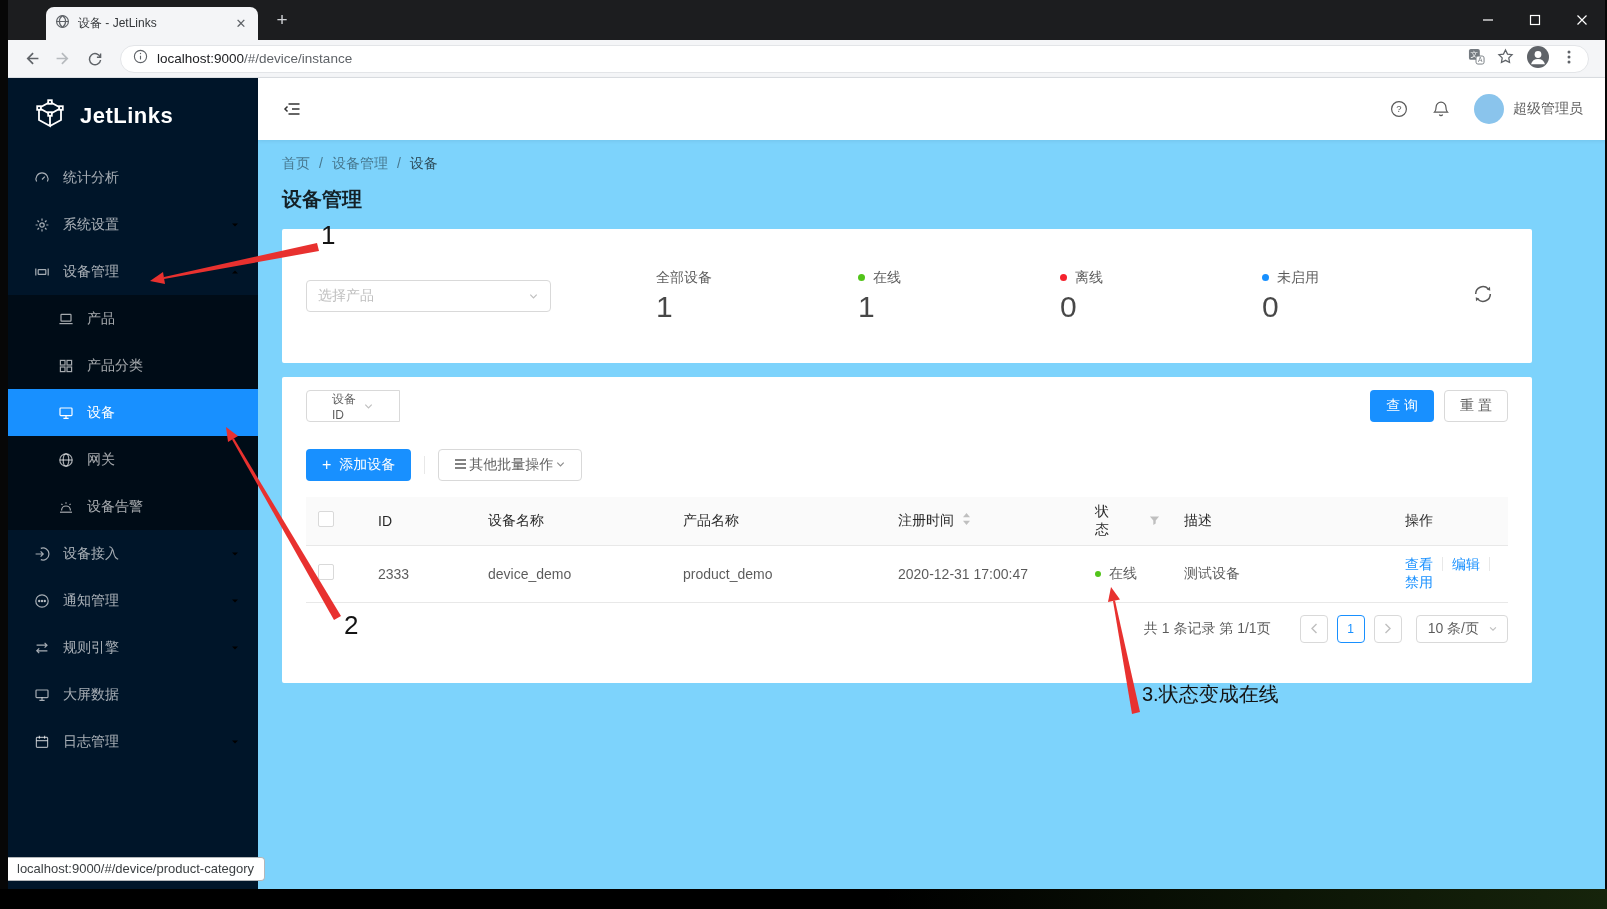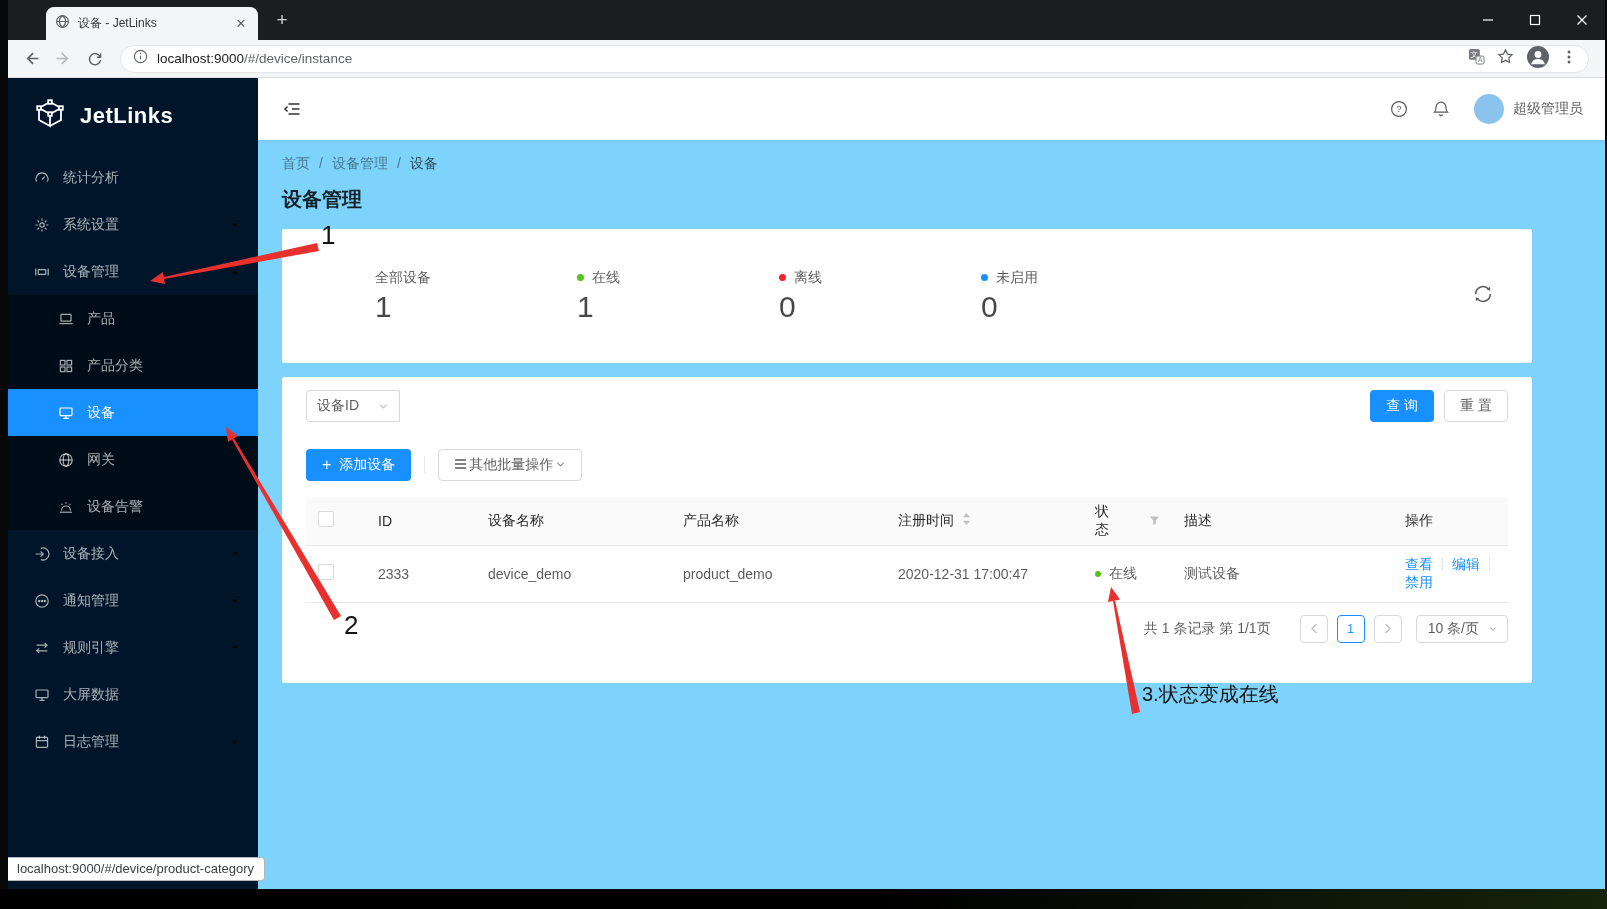--- a/index.html
+++ b/index.html
@@ -69,35 +69,35 @@
   .breadcrumb .current { color:rgba(0,0,0,.65); }
   .crumb { cursor:pointer; }
   .page-title { font-size:20px; font-weight:700; color:rgba(0,0,0,.85); line-height:28px; margin-bottom:16px; }
 
   .card { background:#fff; border-radius:2px; width:1250px; }
   .card-stats { height:134px; display:flex; align-items:center; padding:0 24px; margin-bottom:14px; }
   .sel-box { border:1px solid #d9d9d9; border-radius:4px; height:32px; background:#fff;
              display:flex; align-items:center; padding:0 11px; font-size:14px; cursor:pointer; }
   .product-select { width:245px; color:#bfbfbf; }
   .sel-box .caret { margin-left:auto; }
-  .stats { display:flex; flex:1; margin-left:69px; }
+  .stats { display:flex; flex:1; margin-left:105px; }
   .stat { width:202px; }
   .stat-label { font-size:14px; color:rgba(0,0,0,.65); display:flex; align-items:center; gap:8px; }
   .dot { width:7px; height:7px; border-radius:50%; display:inline-block; flex-shrink:0; }
   .dot-online { background:#52c41a; }
   .dot-offline { background:#f5222d; }
   .dot-notenabled { background:#1890ff; }
   .stat-value { font-size:30px; color:rgba(0,0,0,.72); margin-top:3px; }
   .sync-btn { margin-left:auto; margin-right:14px; cursor:pointer; }
 
   .card-table { padding:13px 24px 40px; }
   .search-row { display:flex; align-items:center; }
   .compound { display:flex; }
   .field-select { width:94px; height:32px; border:1px solid #d9d9d9; border-radius:4px 0 0 4px; background:#fff;
-                  display:flex; align-items:center; padding:0 10px; font-size:14px; color:rgba(0,0,0,.65); cursor:pointer; }
+                  display:flex; align-items:center; padding:0 25px; font-size:12px; color:rgba(0,0,0,.65); cursor:pointer; }
   .field-select .caret { margin-left:auto; }
   .search-input { width:277px; height:32px; border:1px solid #d9d9d9; border-left:none; border-radius:0 4px 4px 0;
                   padding:0 11px; font-size:14px; outline:none; color:rgba(0,0,0,.65); }
   .search-input::placeholder { color:#bfbfbf; }
   .btns { margin-left:auto; display:flex; gap:10px; }
   .btn { height:32px; border-radius:4px; font-size:14px; display:inline-flex; align-items:center;
          justify-content:center; cursor:pointer; border:1px solid transparent; white-space:nowrap; }
   .btn-primary { background:#1890ff; color:#fff; padding:0 15px; }
   .btn-default { background:#fff; border-color:#d9d9d9; color:rgba(0,0,0,.65); padding:0 15px; }
   .action-row { display:flex; align-items:center; margin-top:27px; }
@@ -444,20 +444,28 @@
         </div>
       </div>
 
       <div class="content">
         <div class="breadcrumb">
           <span class="crumb">首页</span><span class="sep">/</span><span class="crumb">设备管理</span><span class="sep">/</span><span class="current">设备</span>
         </div>
         <div class="page-title">设备管理</div>
 
         <div class="card card-stats">
+          <div class="sel-box product-select">
+            <span>选择产品</span>
+            <span class="caret">
+              <svg width="11" height="11" viewBox="0 0 12 12" fill="none" stroke="#bfbfbf" stroke-width="1.3">
+                  <path d="M2.5 4l3.5 3.5L9.5 4"></path>
+                </svg>
+            </span>
+          </div>
           <div class="stats">
             <div class="stat">
               <div class="stat-label">
                   <span>全部设备</span>
                 </div>
               <div class="stat-value">1</div>
             </div>
             <div class="stat">
               <div class="stat-label">
                   <span class="dot dot-online"></span>

